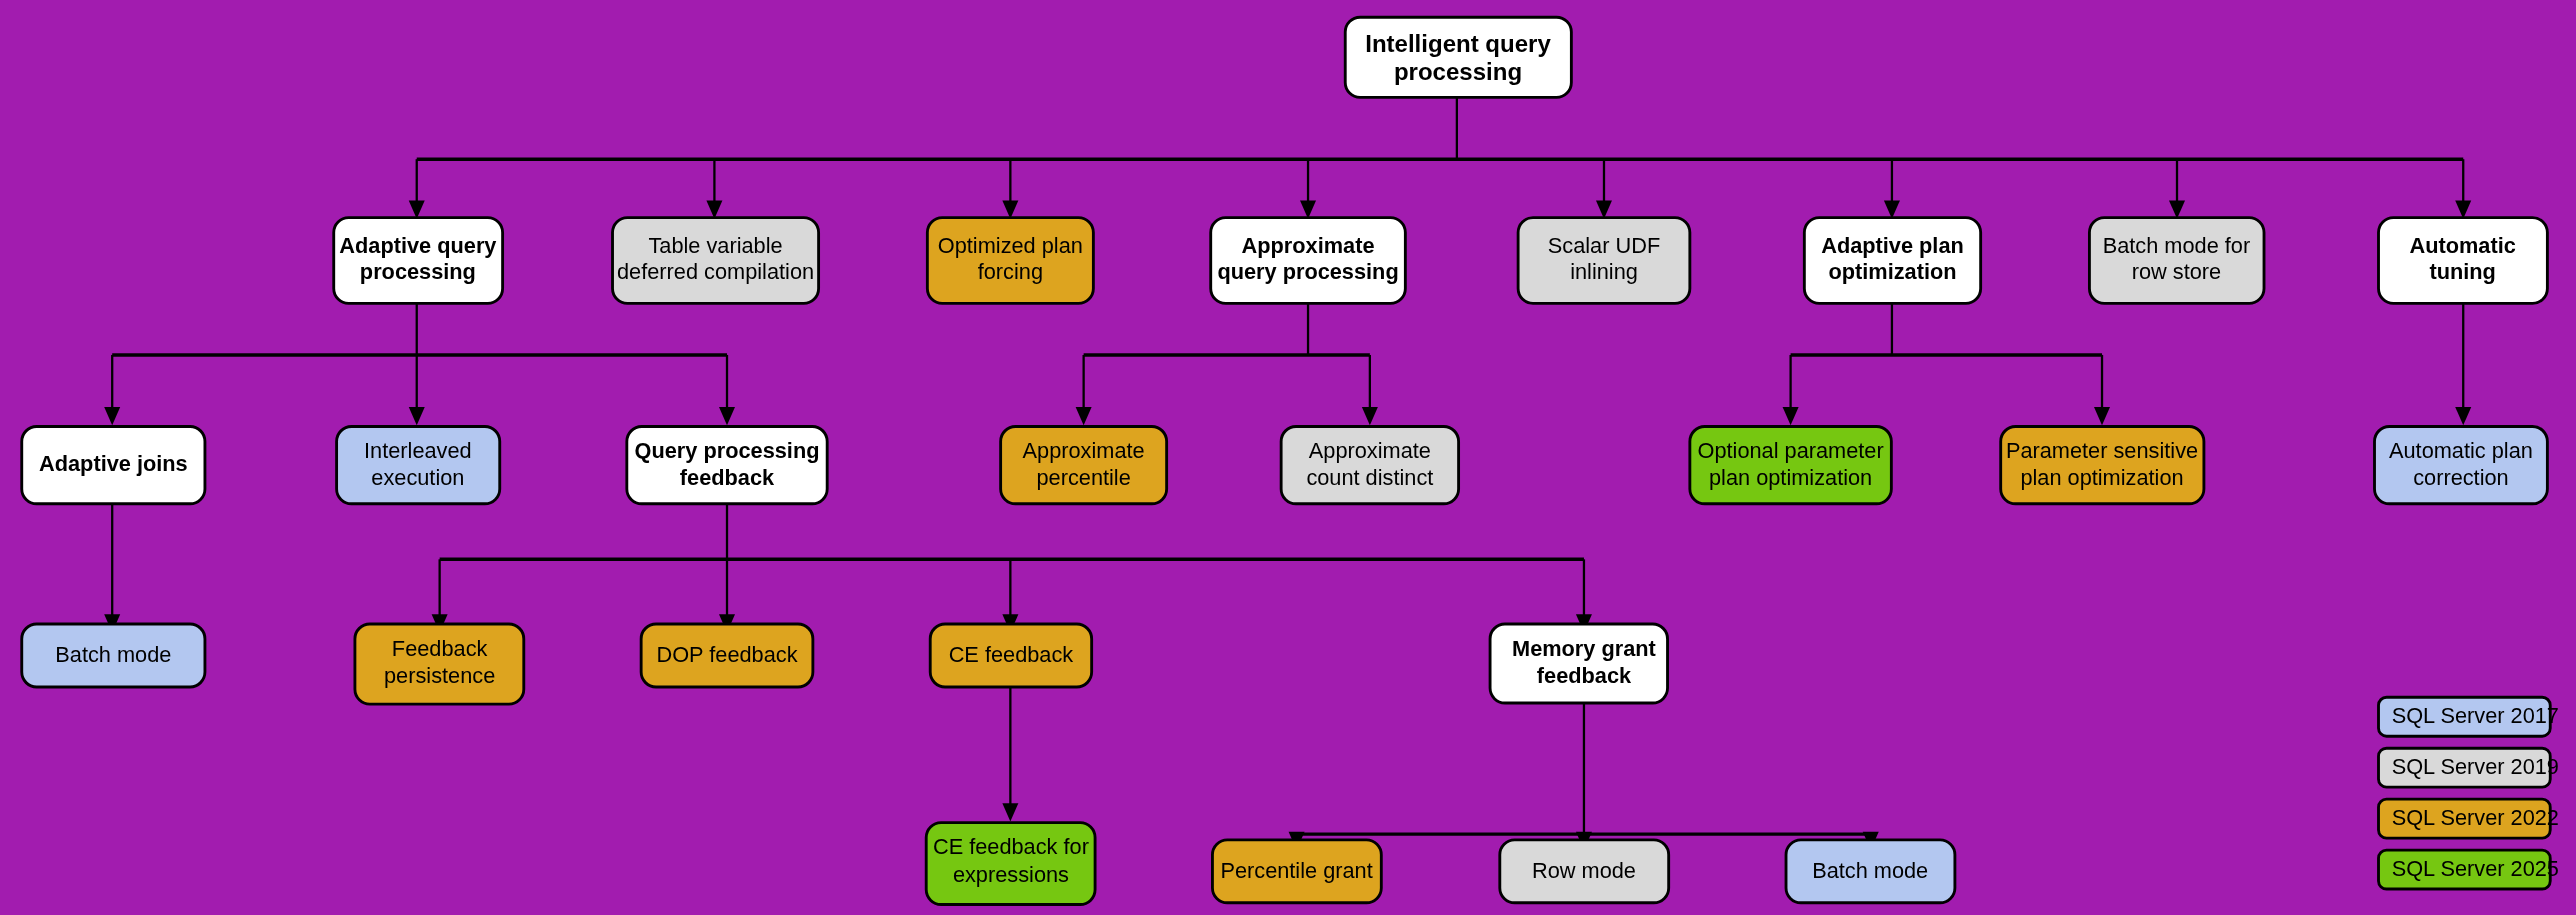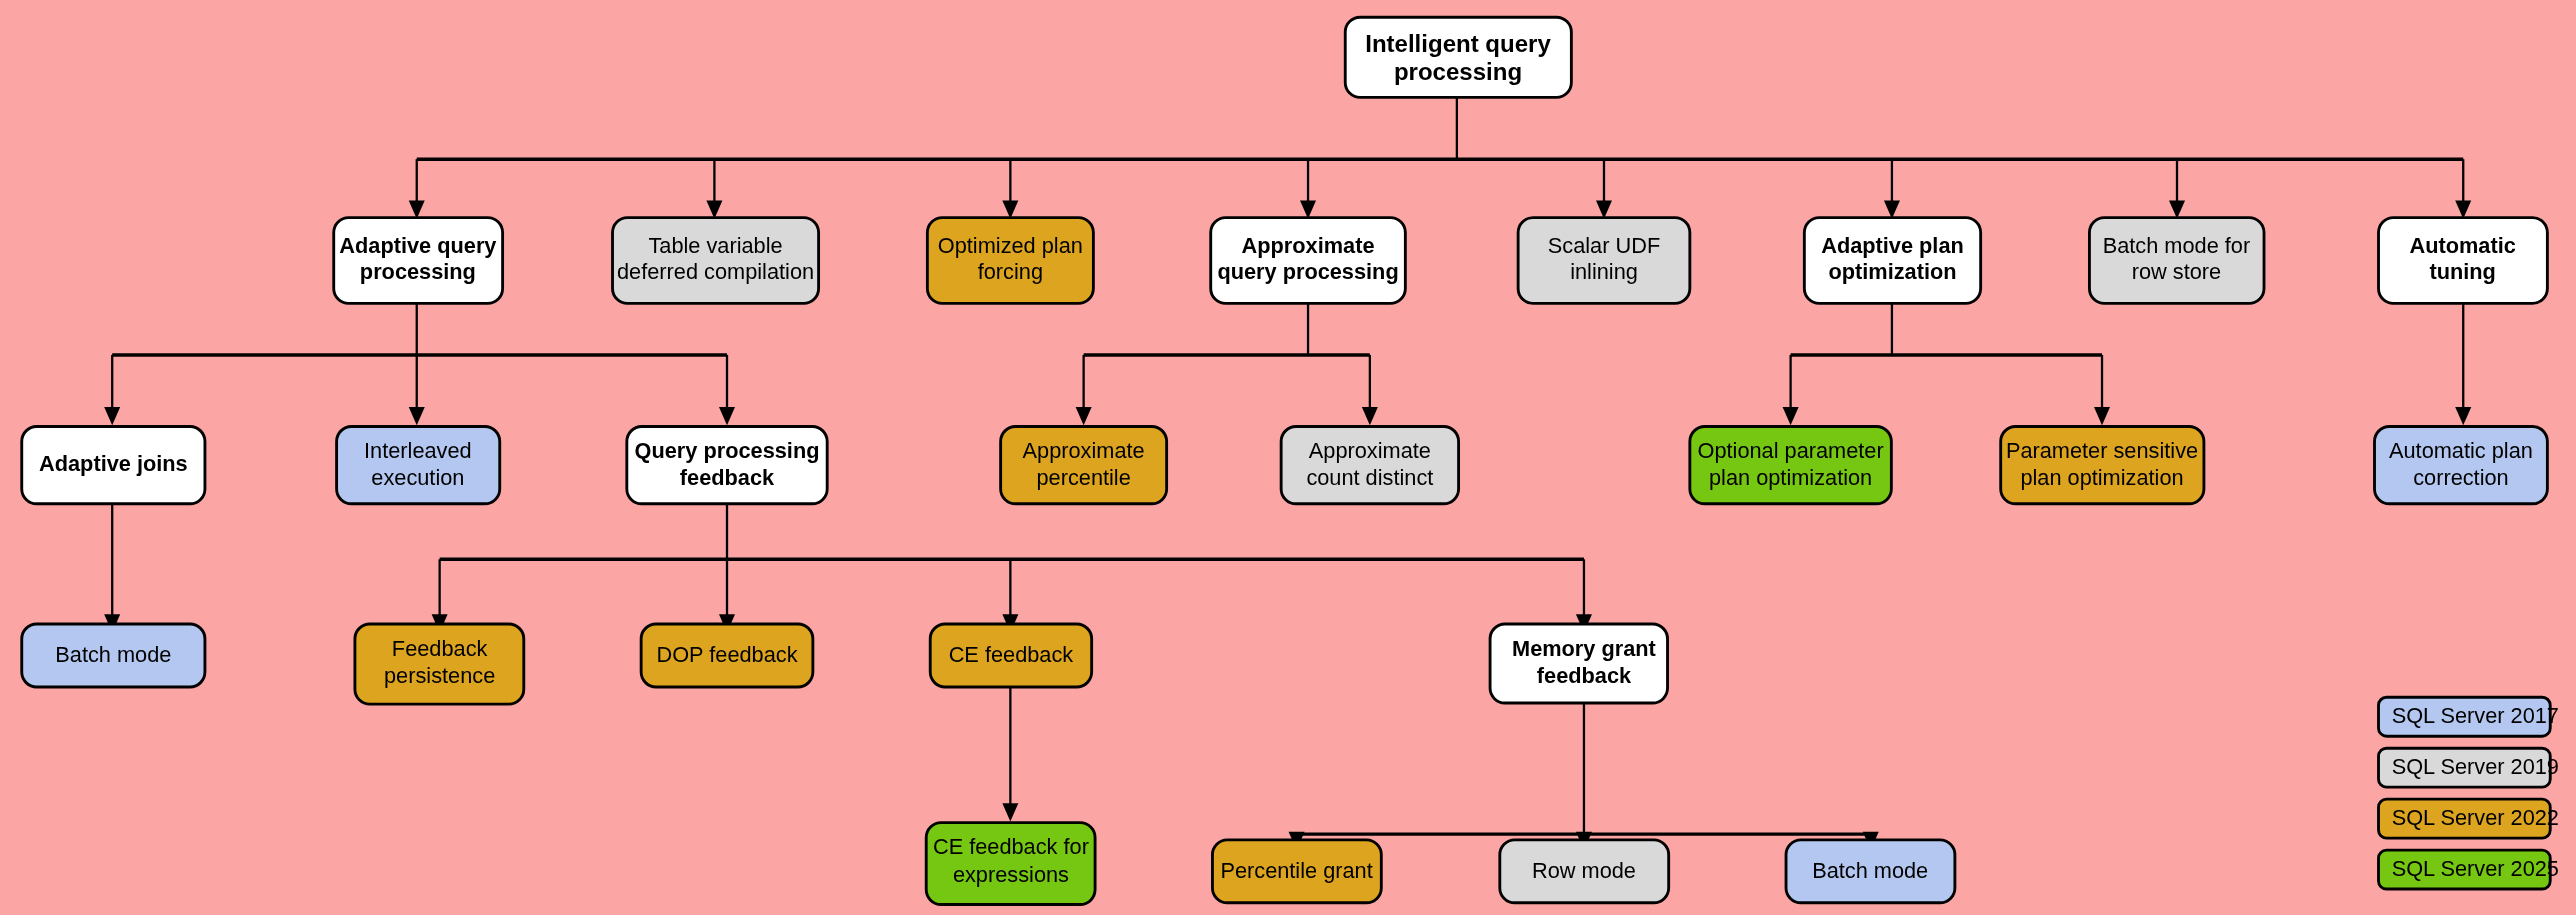--- a/index.html
+++ b/index.html
@@ -4,21 +4,21 @@
 <style>
   html, body {
     margin: 0;
     padding: 0;
     background: #ffffff;
   }
   #diagram-root {
     position: relative;
     width: 2576px;
     height: 916px;
-    background: #fca5a5;
+    background: #a21caf;
     font-family: "Liberation Sans", sans-serif;
   }
   svg#flow {
     position: absolute;
     top: 0; left: 0;
     width: 2576px;
     height: 916px;
     display: block;
   }
   .node-rect {

